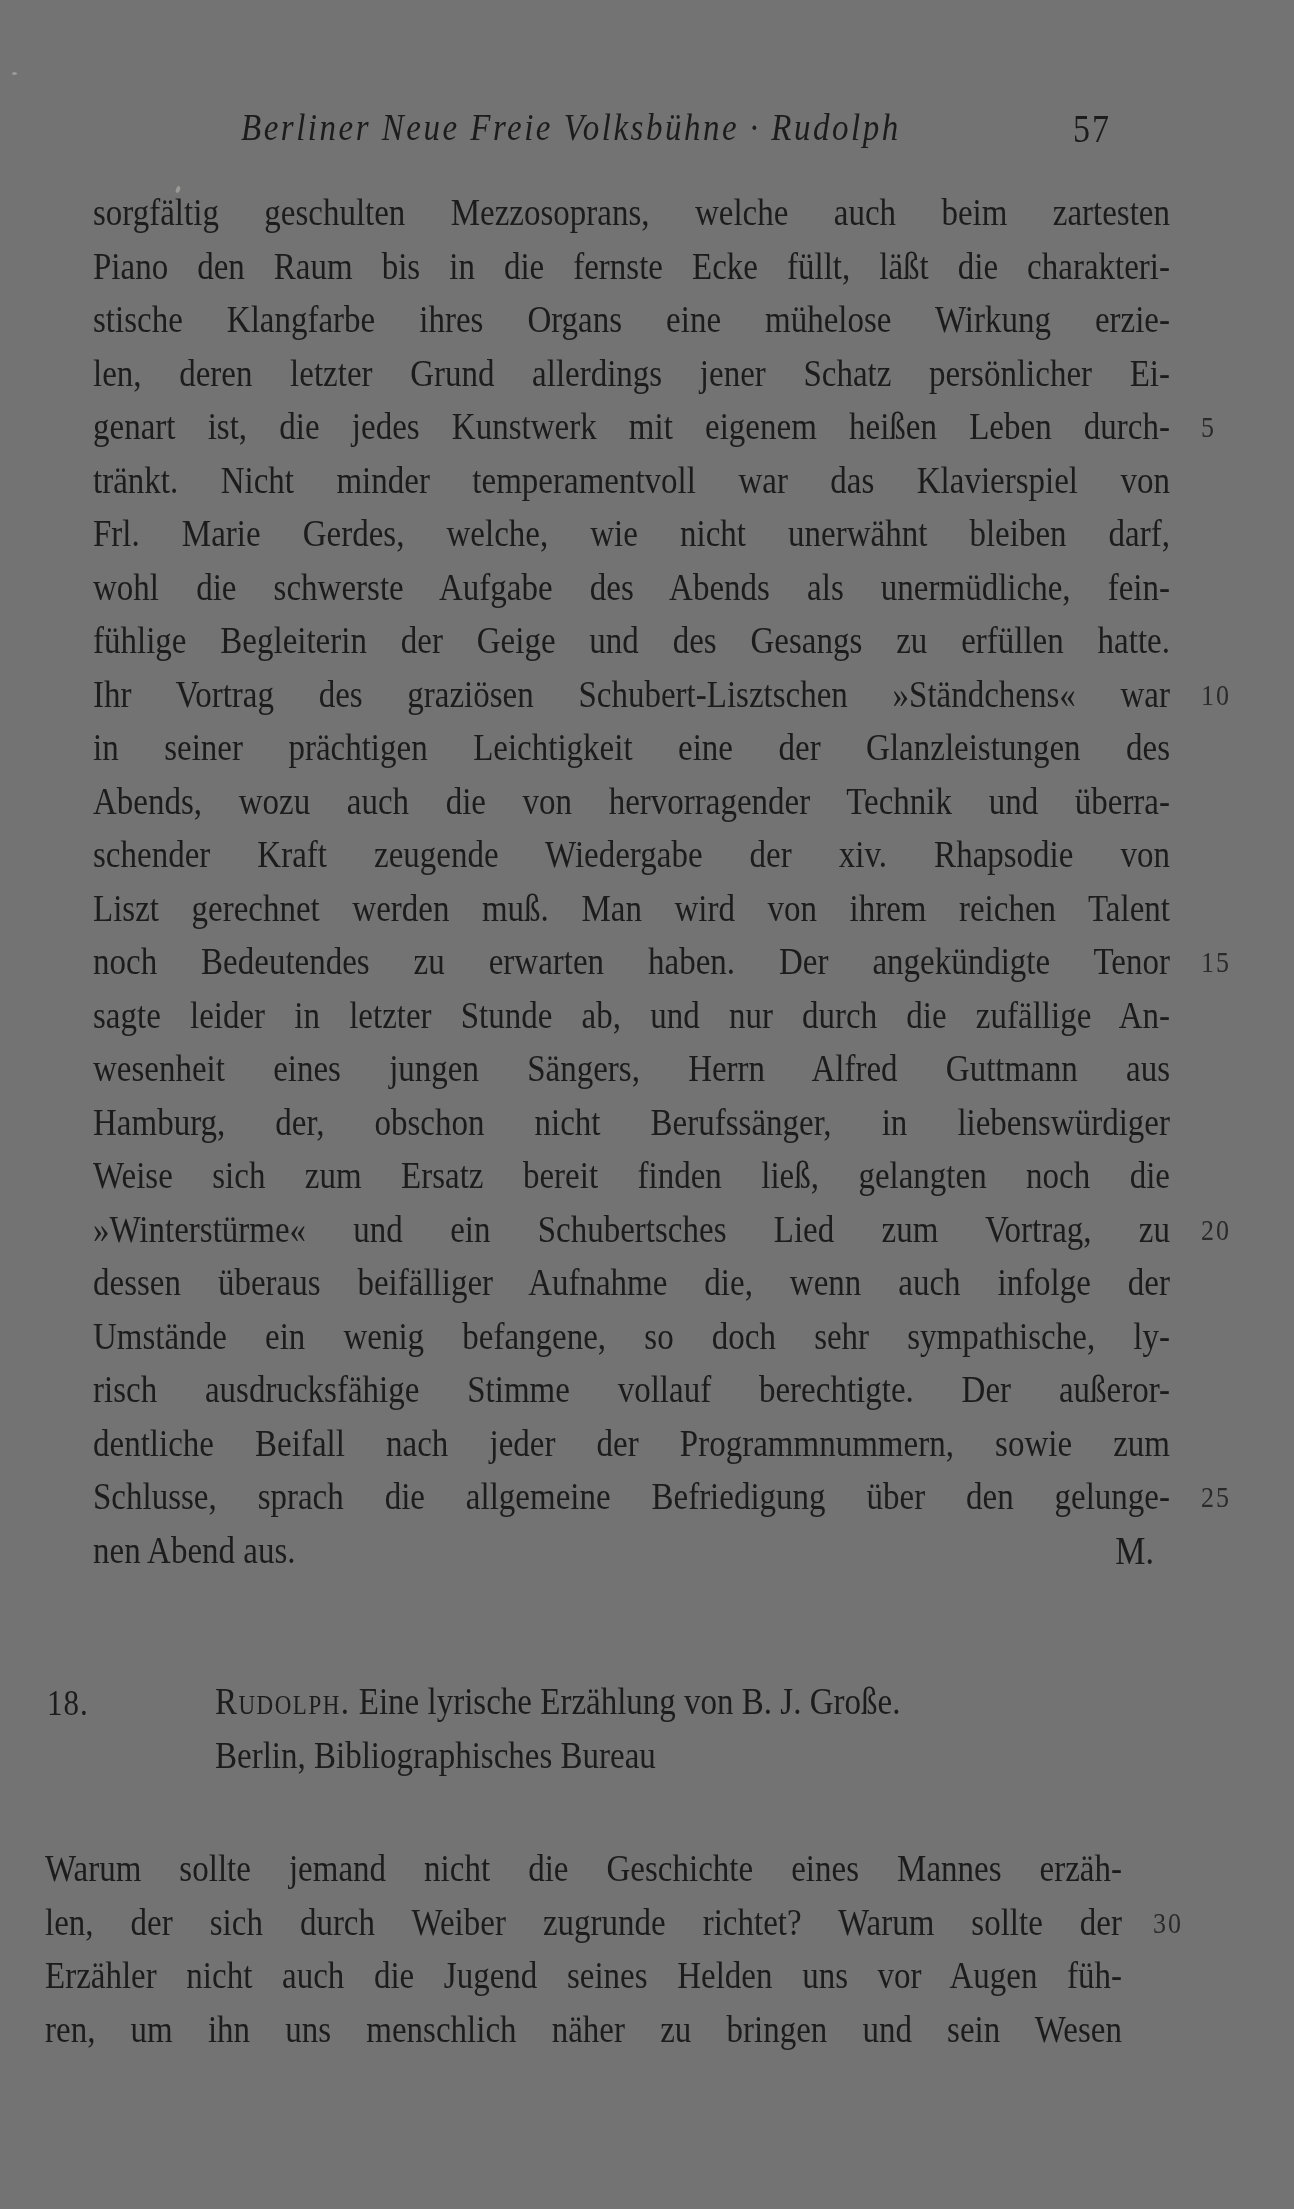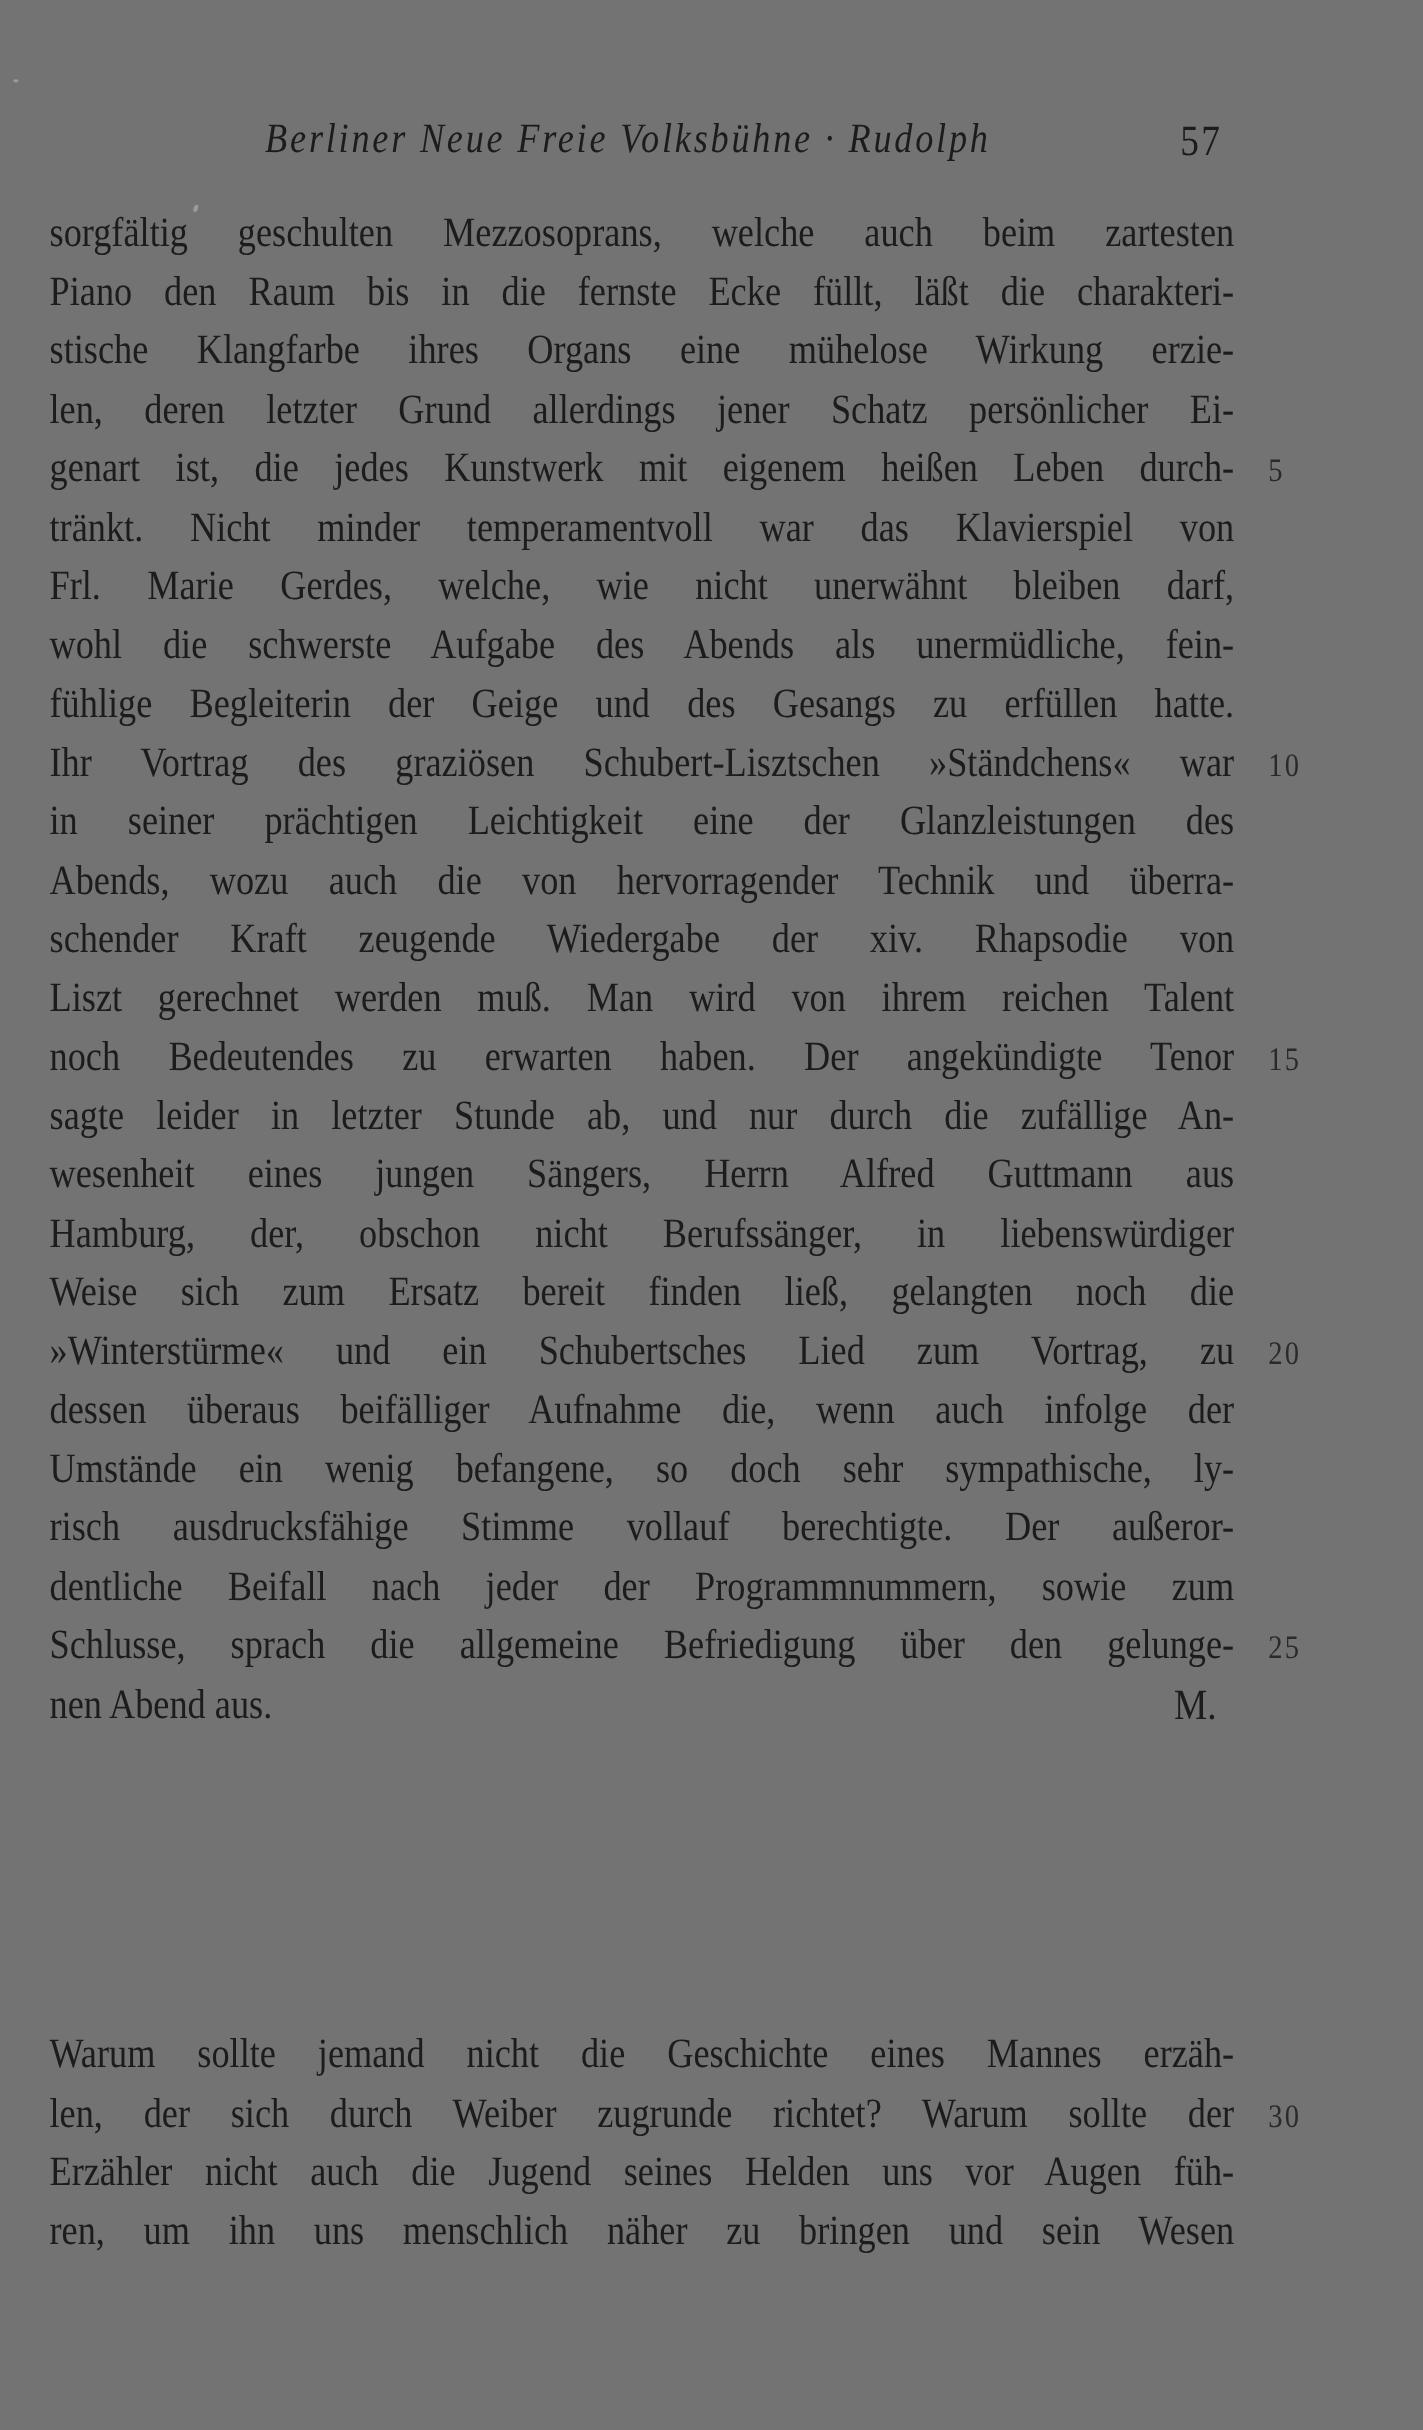--- a/index.html
+++ b/index.html
@@ -32,21 +32,21 @@
     position: absolute; left: 1028px; top: 2px;
     font-size: 34px; letter-spacing: 2px;
     transform: scaleY(1.15);
   }
   
   .para {
     position: absolute; left: 45px;
     width: 1077px;
     font-size: 33px;
   }
-  .para1 { top: 186px; }
+  .para1 { top: 186px; margin-left: 48px; }
   .para2 { top: 1842px; }
   .tline {
     position: relative;
     height: 53.5px; line-height: 53.5px;
     text-align: justify;
     text-align-last: justify;
     transform: scaleY(1.15);
   }
   .no-just { text-align-last: left; }
   .lnum {
@@ -115,20 +115,27 @@
       <div class="tline"><span class="ltext">Weise sich zum Ersatz bereit finden ließ, gelangten noch die</span></div>
       <div class="tline"><span class="ltext">»Winterstürme« und ein Schubertsches Lied zum Vortrag, zu</span><span class="lnum">20</span></div>
       <div class="tline"><span class="ltext">dessen überaus beifälliger Aufnahme die, wenn auch infolge der</span></div>
       <div class="tline"><span class="ltext">Umstände ein wenig befangene, so doch sehr sympathische, ly-</span></div>
       <div class="tline"><span class="ltext">risch ausdrucksfähige Stimme vollauf berechtigte. Der außeror-</span></div>
       <div class="tline"><span class="ltext">dentliche Beifall nach jeder der Programmnummern, sowie zum</span></div>
       <div class="tline"><span class="ltext">Schlusse, sprach die allgemeine Befriedigung über den gelunge-</span><span class="lnum">25</span></div>
       <div class="tline no-just"><span class="ltext">nen Abend aus.</span><span class="lright">M.</span></div>
     </div>
 
+  <div class="entry">
+    <span class="entry-num">18.</span>
+    <div class="entry-text">
+      <div class="entry-line"><span class="sc">Rudolph.</span><span> Eine lyrische Erzählung von B. J. Große.</span></div>
+      <div class="entry-line">Berlin, Bibliographisches Bureau</div>
+    </div>
+  </div>
 
   <div class="para para2">
       <div class="tline"><span class="ltext">Warum sollte jemand nicht die Geschichte eines Mannes erzäh-</span></div>
       <div class="tline"><span class="ltext">len, der sich durch Weiber zugrunde richtet? Warum sollte der</span><span class="lnum">30</span></div>
       <div class="tline"><span class="ltext">Erzähler nicht auch die Jugend seines Helden uns vor Augen füh-</span></div>
       <div class="tline"><span class="ltext">ren, um ihn uns menschlich näher zu bringen und sein Wesen</span></div>
     </div>
 
 </div>
 

